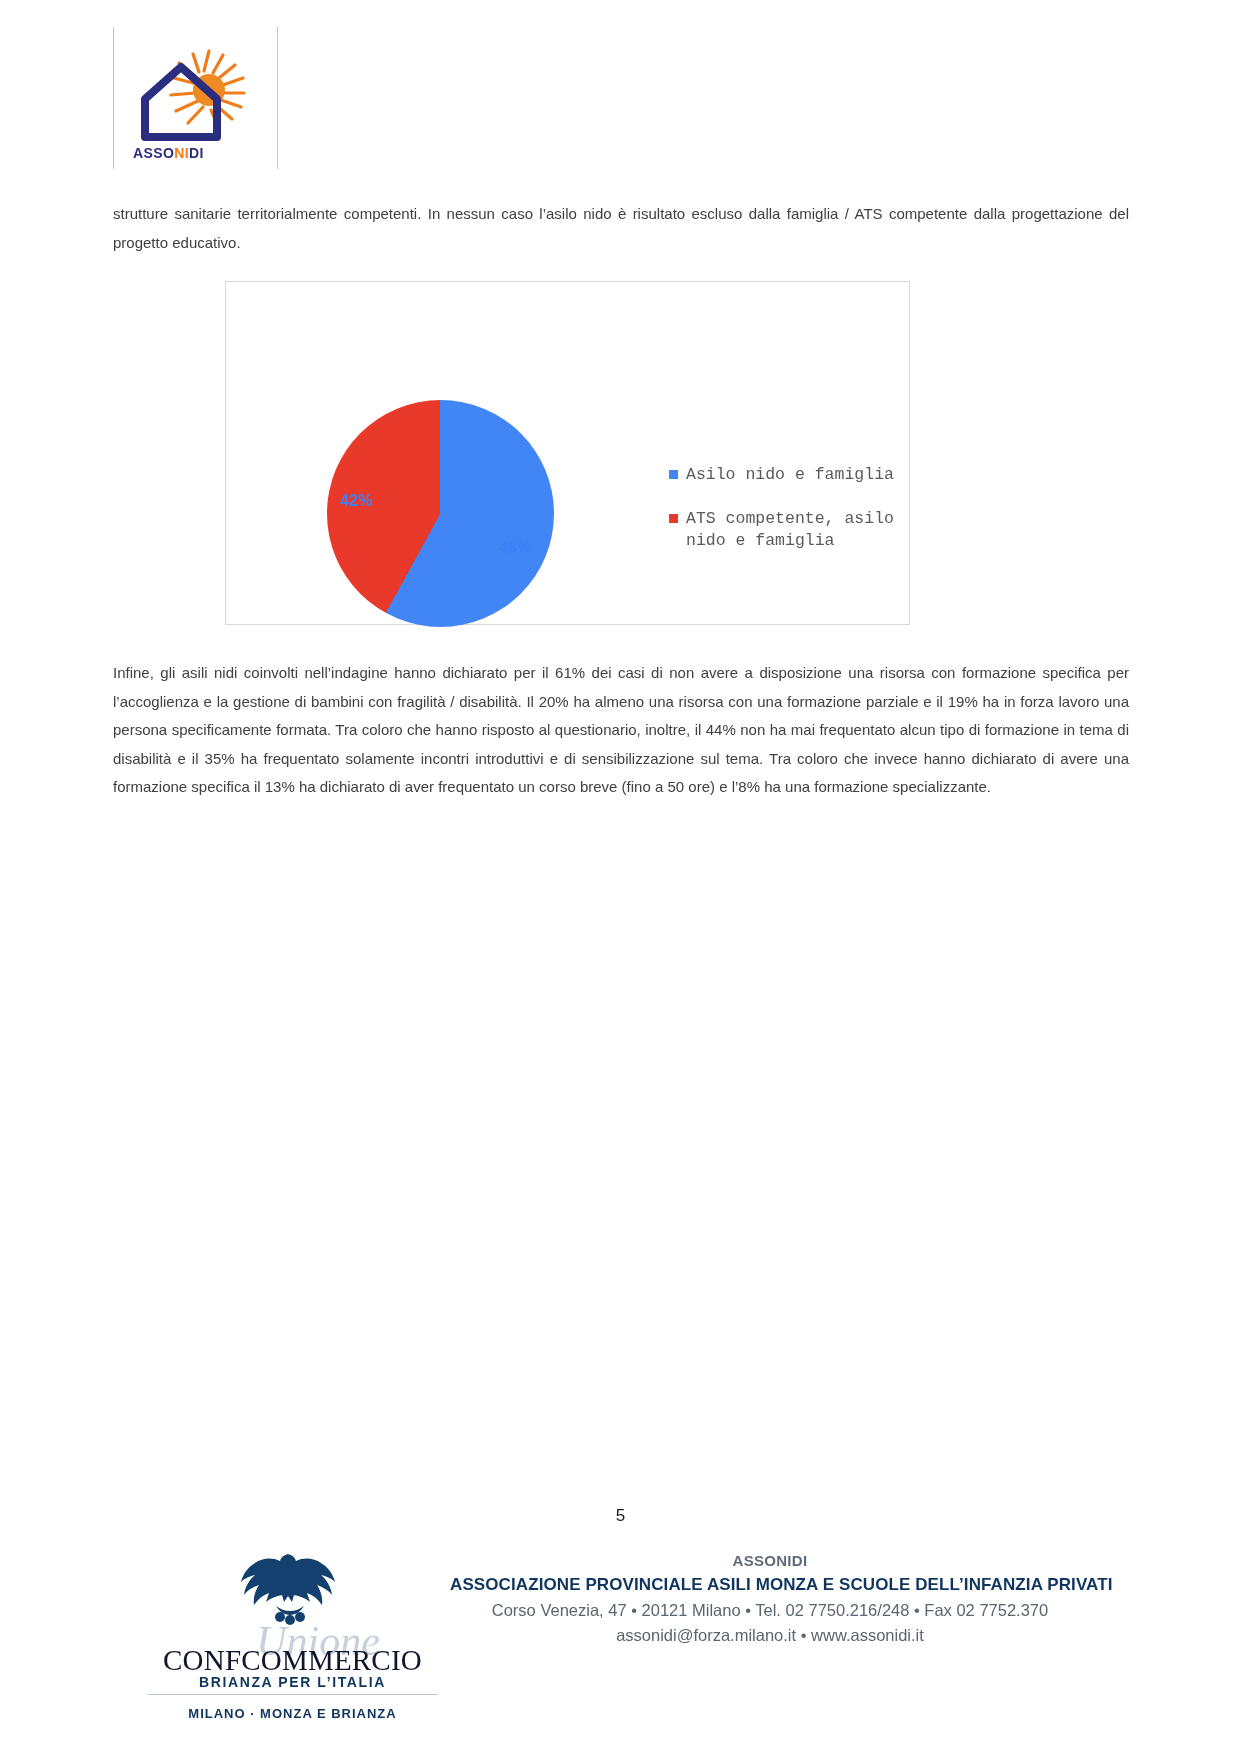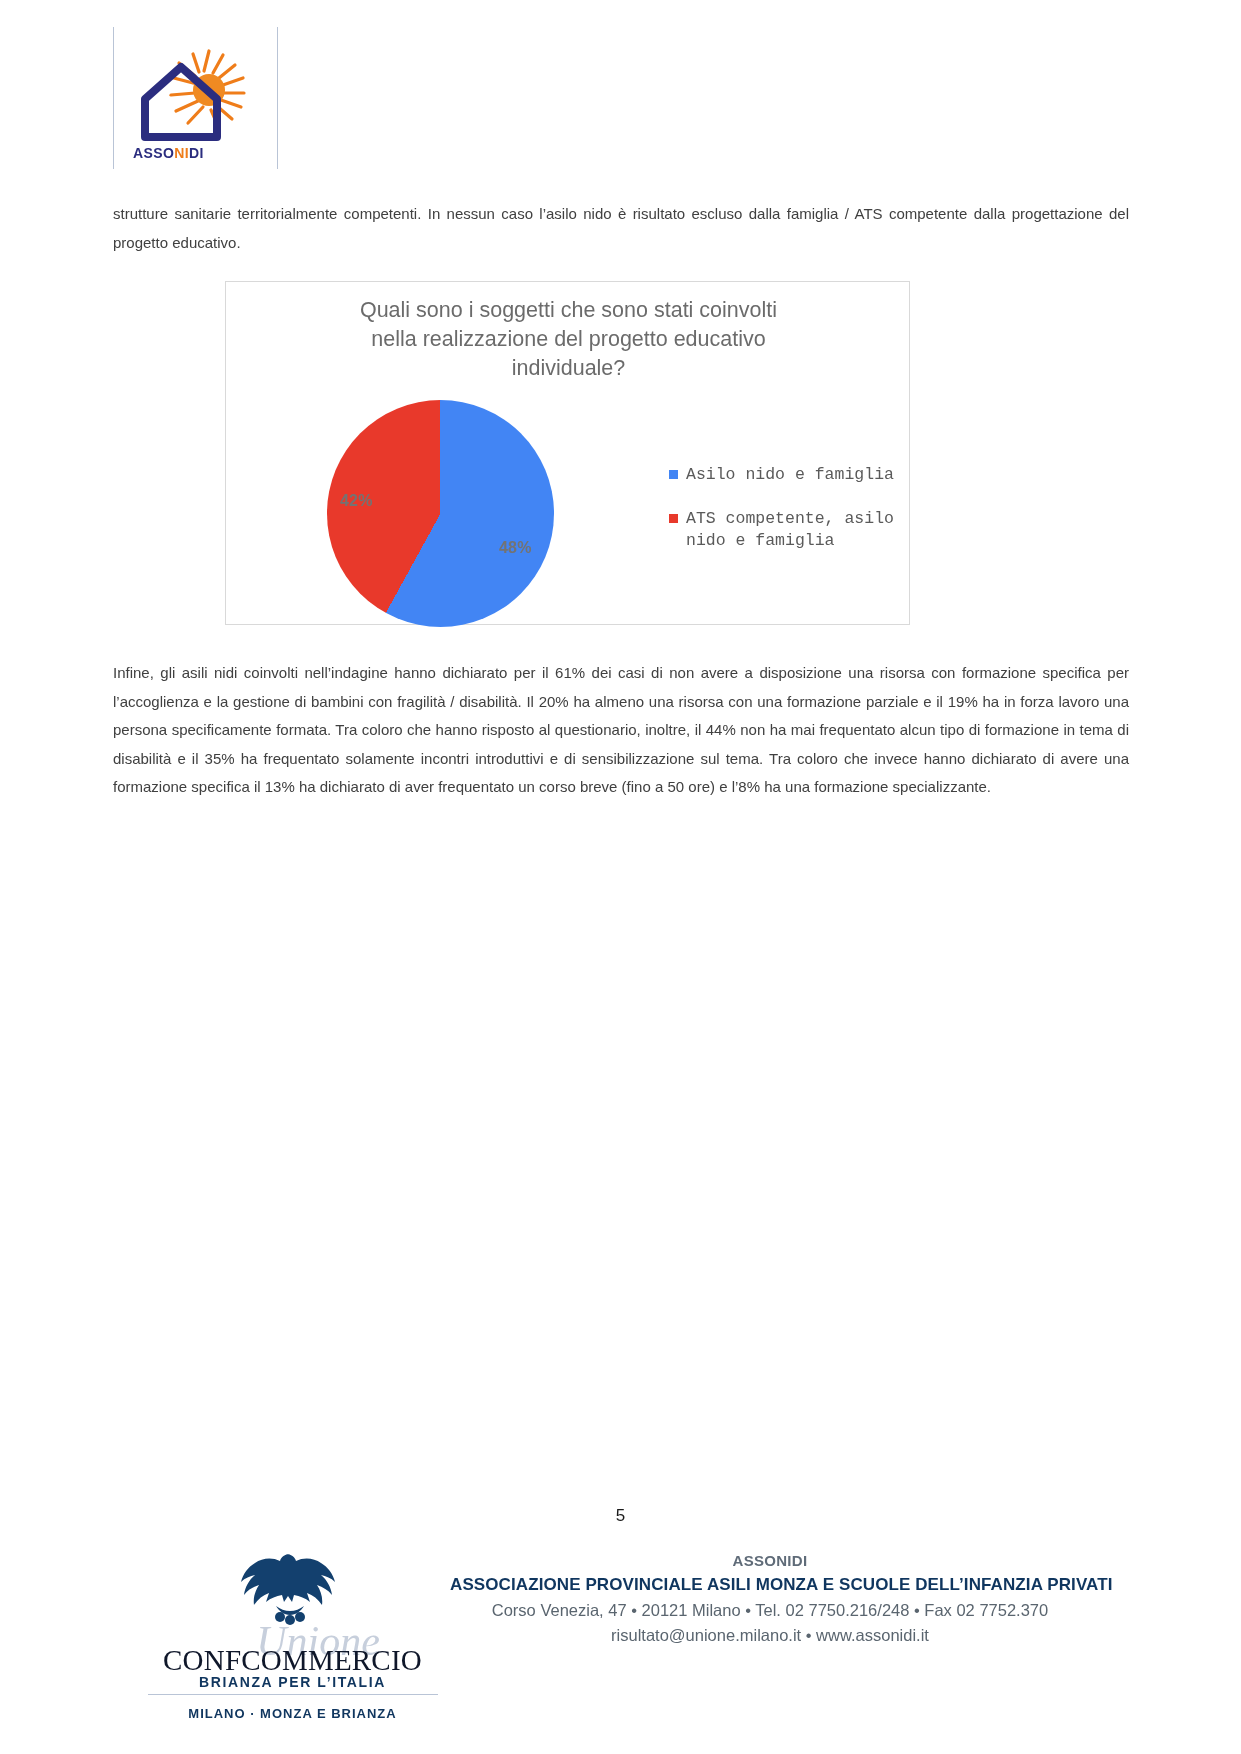--- a/index.html
+++ b/index.html
@@ -106,21 +106,21 @@
     height: 227px;
   }
   .pie {
     width: 227px;
     height: 227px;
     border-radius: 50%;
     position: relative;
   }
   .pie-label {
     position: absolute;
-    color: #737373;
+    color: #3b82f6;
     font-family: "Liberation Sans", sans-serif;
     font-weight: bold;
     font-size: 16px;
     letter-spacing: 0.2px;
   }
   .label-a { left: 172px; top: 139px; }
   .label-b { left: 13px;  top: 92px;  }
 
   
   .legend {
@@ -303,25 +303,20 @@
       <path d="M 14 54 L 50 22 L 86 54 L 86 92 L 14 92 Z" fill="none" stroke="#2b2d7f" stroke-width="8" stroke-linejoin="round"></path>
     </svg>
 
     <div class="assonidi-wordmark"><span>ASSO</span><span class="mid">NI</span><span>DI</span></div>
   </div>
 
   <div class="para para-1">strutture sanitarie territorialmente competenti. In nessun caso l’asilo nido è risultato escluso dalla famiglia / ATS competente dalla progettazione del progetto educativo.</div>
 
   <div class="chart-card">
 
-    <div class="chart-title">
-      <div>Quali sono i soggetti che sono stati coinvolti</div>
-      <div>nella realizzazione del progetto educativo</div>
-      <div>individuale?</div>
-    </div>
 
     <div class="pie-wrap">
       <div class="pie" id="pie-slices" style="background: conic-gradient(rgb(66, 133, 244) 0deg, rgb(66, 133, 244) 208.8deg, rgb(232, 57, 43) 208.8deg, rgb(232, 57, 43) 360deg);"></div>
       <div class="pie-label label-a">48%</div>
       <div class="pie-label label-b">42%</div>
     </div>
 
     <div class="legend">
       <div class="legend-row">
         <span class="legend-swatch" id="sw-0" style="background: rgb(66, 133, 244);"></span>
@@ -352,17 +347,17 @@
       <div class="conf-name">CONFCOMMERCIO</div>
       <div class="conf-tag">BRIANZA PER L’ITALIA</div>
       <div class="conf-divider"></div>
       <div class="conf-city">MILANO · MONZA E BRIANZA</div>
     </div>
 
     <div class="footer-text">
       <div class="ft-line1">ASSONIDI</div>
       <div class="ft-line2">ASSOCIAZIONE PROVINCIALE ASILI MONZA E SCUOLE DELL’INFANZIA PRIVATI</div>
       <div class="ft-line3">Corso Venezia, 47 • 20121 Milano • Tel. 02 7750.216/248 • Fax 02 7752.370</div>
-      <div class="ft-line4">risultato@unione.milano.it • www.assonidi.it</div>
+      <div class="ft-line4">assonidi@forza.milano.it • www.assonidi.it</div>
     </div>
   </div>
 
 </div>
 
 </body></html>

